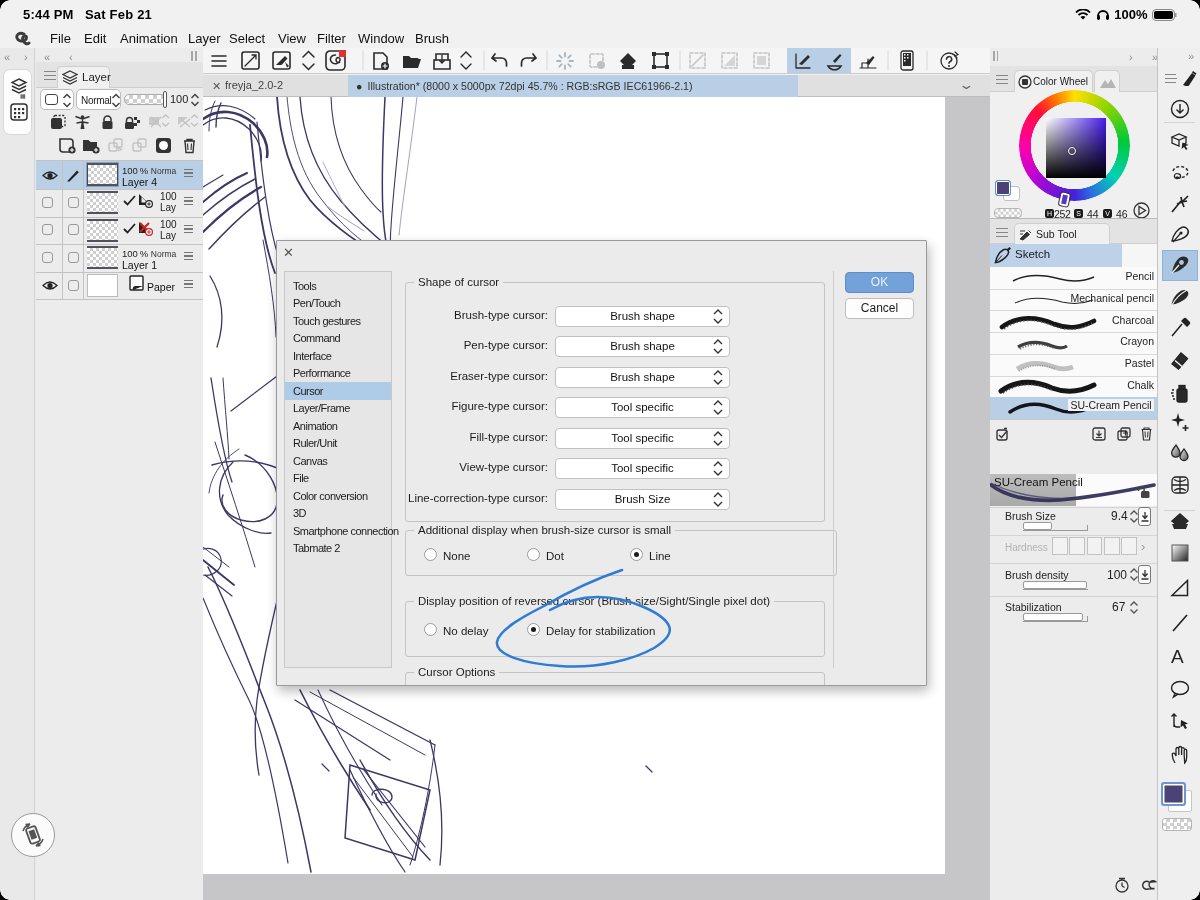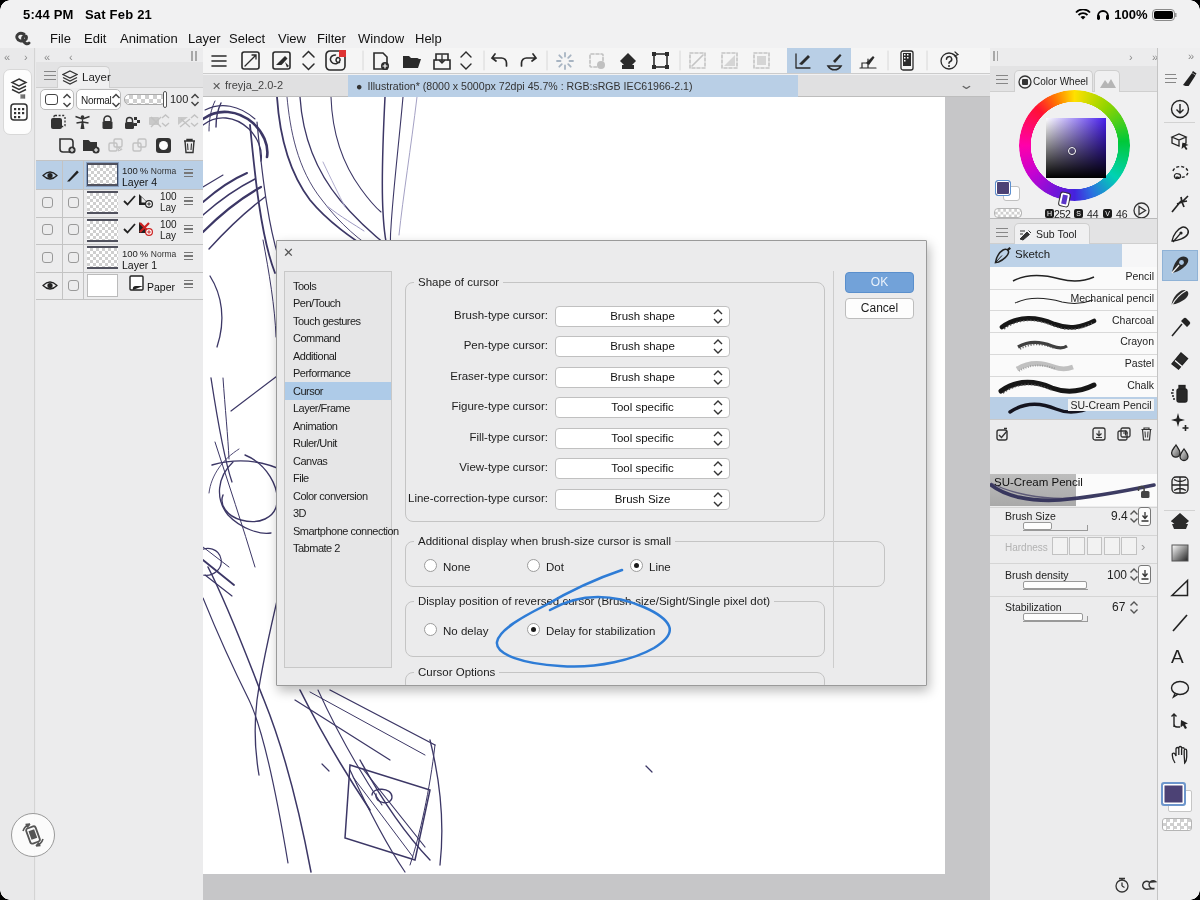--- a/index.html
+++ b/index.html
@@ -29,21 +29,21 @@
 #lpaltab { position:absolute; left:21px; top:4px; width:53px; height:22px; background:#f0f0f1; border:1px solid #cfcfcf; border-bottom:none; border-radius:5px 5px 0 0; }
 
 #toolbar { position:absolute; left:203px; top:48px; width:787px; height:26px; background:#f5f5f5; border-bottom:1px solid #cccccc; }
 #tabbar { position:absolute; left:203px; top:75px; width:787px; height:22px; background:#e0e0e1; border-bottom:1px solid #bdbdbd; }
 #canvas { position:absolute; left:203px; top:97px; width:787px; height:803px; background:#c6c6c8; }
 #page { position:absolute; left:0; top:0; width:742px; height:777px; background:#ffffff; }
 
 #dialog { position:absolute; left:276px; top:240px; width:651px; height:446px; overflow:hidden; background:#ebebec; border:1px solid #9a9a9a; border-radius:1px; box-shadow: 2px 5px 12px rgba(0,0,0,0.28); z-index:10; }
 #dlglist { position:absolute; left:7px; top:30px; width:108px; height:397px; background:#e6e6e7; border:1px solid #c8c8c8; }
 .dlgitem { position:absolute; left:8px; letter-spacing:-0.5px; font-size:11px; color:#1c1c1c; white-space:nowrap; }
-.group { position:absolute; border:1px solid #c4c4c4; border-radius:8px; }
+.group { position:absolute; border:1px solid #c4c4c4; border-radius:3px; }
 .grouplabel { position:absolute; top:-7px; left:8px; background:#ebebec; padding:0 4px; font-size:11.5px; color:#1c1c1c; white-space:nowrap;}
 .drow { position:absolute; left:0; width:100%; height:20px; }
 .dlabel { position:absolute; right:276px; top:3px; font-size:11.5px; color:#1c1c1c; white-space:nowrap; }
 .dropdown { position:absolute; left:149px; top:0; width:175px; height:21px; background:#fff; border:1px solid #c0c0c0; border-radius:4px; font-size:11.5px; color:#111; text-align:center; line-height:19px; }
 .spinner { position:absolute; right:5px; top:1px; width:12px; height:17px; }
 .radio { width:13px; height:13px; border-radius:50%; background:#fff; border:1px solid #9c9c9c; display:inline-block; position:absolute; }
 .radio.sel::after { content:""; position:absolute; left:3px; top:3px; width:5px; height:5px; border-radius:50%; background:#1c1c1c; }
 .rlabel { position:absolute; font-size:11.5px; color:#1c1c1c; }
 #okbtn { position:absolute; left:568px; top:31px; width:69px; height:21px; background:#72a2d9; border:1px solid #5a8fcc; border-radius:4px; color:#eaf2fb; font-size:12px; text-align:center; line-height:19px; }
 #cancelbtn { position:absolute; left:568px; top:57px; width:69px; height:21px; background:#fdfdfd; border:1px solid #bdbdbd; border-radius:4px; color:#1c1c1c; font-size:12px; text-align:center; line-height:19px; }
@@ -92,21 +92,21 @@
         <path d="M9 3 C4 1 1 4 2 7 C3 10 7 11 10 9 C12 8 12 5 10 5 C8 5 7 7 8 9 C9 12 12 14 14 12" fill="none" stroke="#3c3c3c" stroke-width="2.9" stroke-linecap="round"></path>
       </svg>
     <div class="menuitem" style="left:50px">File</div>
     <div class="menuitem" style="left:84px">Edit</div>
     <div class="menuitem" style="left:120px">Animation</div>
     <div class="menuitem" style="left:188px">Layer</div>
     <div class="menuitem" style="left:229px">Select</div>
     <div class="menuitem" style="left:278px">View</div>
     <div class="menuitem" style="left:317px">Filter</div>
     <div class="menuitem" style="left:358px">Window</div>
-    <div class="menuitem" style="left:415px">Help</div>
+    <div class="menuitem" style="left:415px">Brush</div>
   </div>
 
   <div id="leftdock">
     <div id="sidebar">
       <div class="chev" style="left:4px;top:3px">«</div>
       <div class="chev" style="left:24px;top:3px">›</div>
       <div id="sidebox">
         <svg class="abs" style="left:5px;top:7px" width="20" height="22" viewBox="0 0 20 22">
             <path d="M10 2 L17 5.5 L10 9 L3 5.5 Z" fill="none" stroke="#333" stroke-width="1.4"></path>
             <path d="M3 9 L10 12.5 L17 9" fill="none" stroke="#333" stroke-width="1.4"></path>
@@ -514,21 +514,21 @@
       </svg>
   </div>
 
   <div id="dialog">
     <div class="abs" style="left:6px;top:4px;font-size:13px;color:#555">✕</div>
     <div id="dlglist">
       <div class="dlgitem" style="top:8px">Tools</div>
       <div class="dlgitem" style="top:25px">Pen/Touch</div>
       <div class="dlgitem" style="top:43px">Touch gestures</div>
       <div class="dlgitem" style="top:60px">Command</div>
-      <div class="dlgitem" style="top:78px">Additional</div>
+      <div class="dlgitem" style="top:78px">Interface</div>
       <div class="dlgitem" style="top:95px">Performance</div>
       <div class="abs" style="left:0;top:110px;width:106px;height:18px;background:#aecbe8"></div>
       <div class="dlgitem" style="top:113px">Cursor</div>
       <div class="dlgitem" style="top:130px">Layer/Frame</div>
       <div class="dlgitem" style="top:148px">Animation</div>
       <div class="dlgitem" style="top:165px">Ruler/Unit</div>
       <div class="dlgitem" style="top:183px">Canvas</div>
       <div class="dlgitem" style="top:200px">File</div>
       <div class="dlgitem" style="top:218px">Color conversion</div>
       <div class="dlgitem" style="top:235px">3D</div>
@@ -582,21 +582,21 @@
         </div>
       <div class="drow" style="top:206px">
           <div class="dlabel">Line-correction-type cursor:</div>
           <div class="dropdown">Brush Size<svg class="spinner" viewBox="0 0 12 17">
               <path d="M2 6 L6 2 L10 6" fill="none" stroke="#333" stroke-width="1.4"></path>
               <path d="M2 11 L6 15 L10 11" fill="none" stroke="#333" stroke-width="1.4"></path>
             </svg></div>
         </div>
     </div>
 
-    <div class="group" style="left:128px;top:300px;width:480px;height:46px">
+    <div class="group" style="left:128px;top:289px;width:432px;height:46px">
       <div class="grouplabel">Additional display when brush-size cursor is small</div>
       <div class="radio" style="left:18px;top:17px"></div>
         <div class="rlabel" style="left:37px;top:19px">None</div>
       <div class="radio" style="left:121px;top:17px"></div>
         <div class="rlabel" style="left:140px;top:19px">Dot</div>
       <div class="radio sel" style="left:224px;top:17px"></div>
         <div class="rlabel" style="left:243px;top:19px">Line</div>
     </div>
 
     <div class="group" style="left:128px;top:360px;width:420px;height:56px">
@@ -657,21 +657,21 @@
       <div class="abs" style="left:113px;top:117px;width:9px;height:9px;background:#1b1b1b;border-radius:2px;color:#fff;font-size:7px;text-align:center;line-height:9px">V</div>
       <div class="abs" style="left:126px;top:116px;font-size:10.5px;color:#222">46</div>
       <svg class="abs" style="left:143px;top:110px" width="17" height="17" viewBox="0 0 17 17">
           <circle cx="8.5" cy="8.5" r="7.5" fill="none" stroke="#333" stroke-width="1.3"></circle>
           <path d="M6 4.5 v8 l6.5 -4 Z" fill="none" stroke="#333" stroke-width="1.3"></path>
         </svg>
     </div>
 
     <div class="phead" style="top:152px;border-top:1px solid #b9b9ba">
       <div class="hamb" style="left:6px;top:9px"></div>
-      <div class="ptab" style="left:24px;width:76px">
+      <div class="ptab" style="left:24px;width:96px">
         <svg class="abs" style="left:4px;top:5px" width="14" height="12" viewBox="0 0 14 12">
             <path d="M1 10 L8 3 l2.5 2.5 L4 11 Z M9.5 1.5 l2.5 2.5" fill="#333" stroke="#333"></path>
             <path d="M1 2 h5 M1 5 h3" stroke="#333" stroke-width="1.2"></path>
           </svg>
         <div class="abs" style="left:21px;top:4px;white-space:nowrap;font-size:10.5px">Sub Tool</div>
       </div>
     </div>
     <div class="abs" style="left:0;top:178px;width:132px;height:23px;background:#bdd2e8">
       <svg class="abs" style="left:3px;top:2px" width="19" height="19" viewBox="0 0 19 19">
           <path d="M2.5 16.5 C3.5 11 6.5 6 10 4 C13 2.4 16 3.6 15.5 6.6 C15 9.6 10.5 13.8 5.5 16 Z" fill="none" stroke="#222" stroke-width="1.5"></path>

